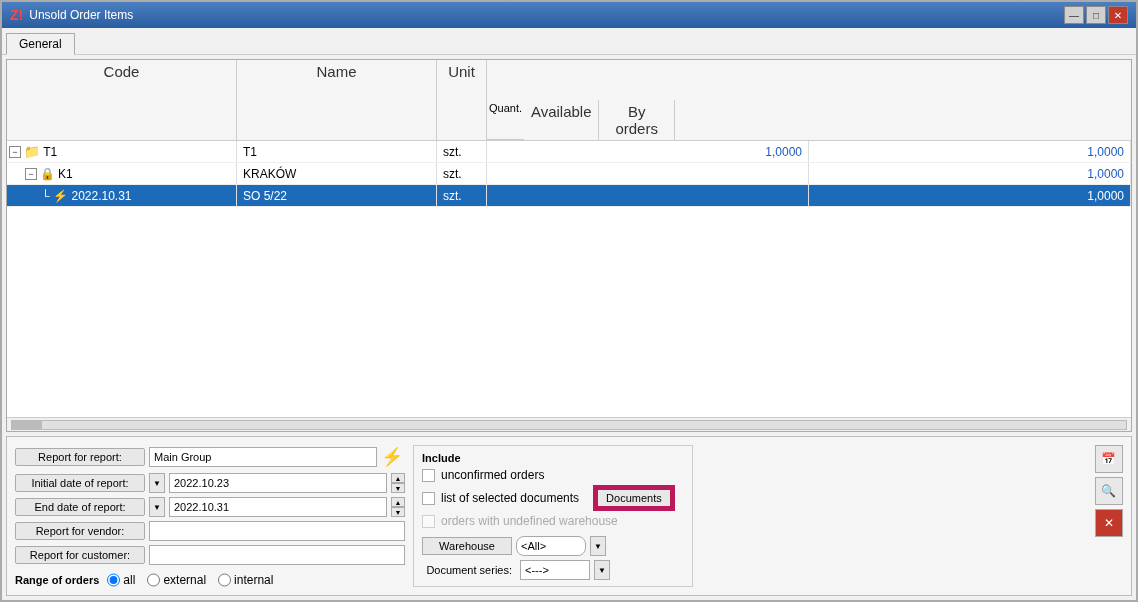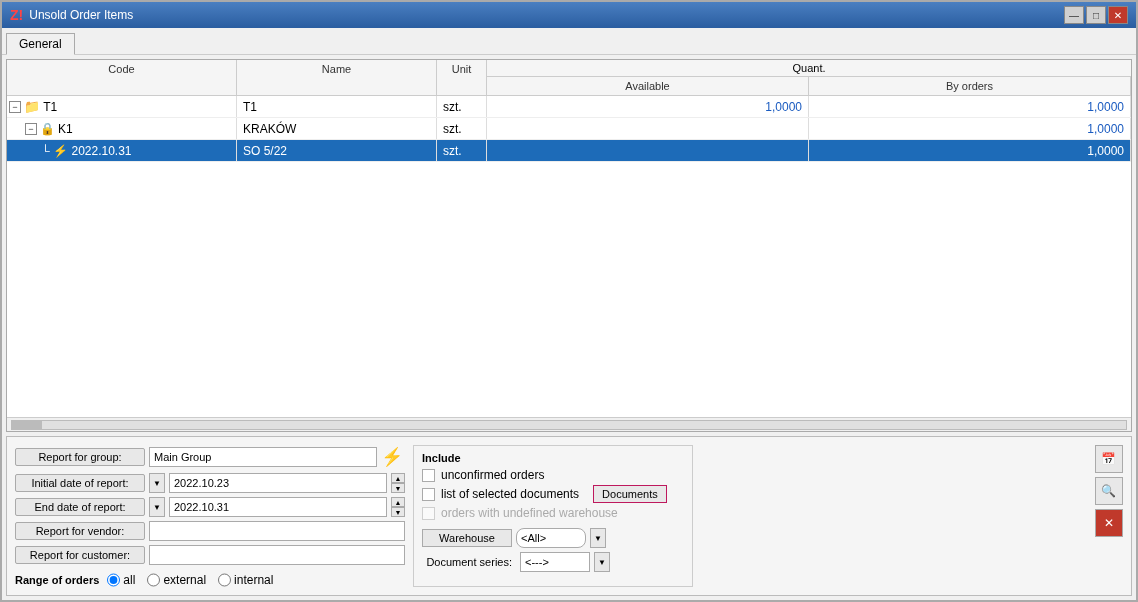--- a/index.html
+++ b/index.html
@@ -105,35 +105,36 @@
 
     .grid-header {
       display: flex;
       background: #f5f5f5;
       border-bottom: 1px solid #ccc;
     }
 
     .grid-header-cell {
       border-right: 1px solid #ccc;
       padding: 3px 6px;
-      font-size: 11px;
+      font-size: 15px;
       text-align: center;
       color: #333;
     }
 
     .col-code { width: 230px; min-width: 230px; }
     .col-name { width: 200px; min-width: 200px; }
     .col-unit { width: 50px; min-width: 50px; }
     .col-available { flex: 1; text-align: center; }
     .col-byorders { flex: 1; }
 
     .quant-header {
       display: flex;
-      flex-direction: column;
+      flex-direction: row;
       flex: 1;
+      margin-top: 40px;
     }
 
     .quant-top {
       text-align: center;
       border-bottom: 1px solid #ccc;
       padding: 2px;
       font-size: 11px;
     }
 
     .quant-sub {
@@ -377,21 +378,21 @@
       background: white;
       display: flex;
       align-items: center;
       justify-content: center;
       cursor: pointer;
       flex-shrink: 0;
     }
 
     .doc-button {
       background: #e8e8e8;
-      border: 1px solid #be185d;
+      border: 5px solid #be185d;
       padding: 2px 8px;
       font-size: 11px;
       cursor: pointer;
       margin-left: 4px;
     }
 
     .warehouse-row {
       display: flex;
       align-items: center;
       gap: 4px;
@@ -527,21 +528,21 @@
           <div class="h-scrollbar-thumb"></div>
         </div>
       </div>
     </div>
 
     <div class="bottom-panel">
 
       <div class="left-controls">
 
         <div class="form-row">
-          <button class="form-label-btn">Report for group:</button>
+          <button class="form-label-btn">Report for report:</button>
           <input class="form-input form-input-wide" type="text" style="flex: 1 1 0%;" value="Main Group">
           <button class="lightning-btn">⚡</button>
         </div>
 
         <div class="form-row">
           <button class="form-label-btn">Initial date of report:</button>
           <div class="dropdown-arrow">▼</div>
           <input class="form-input" type="text" style="flex: 1 1 0%;" value="2022.10.23">
           <div class="spinner">
             <div class="spinner-btn">▲</div>

